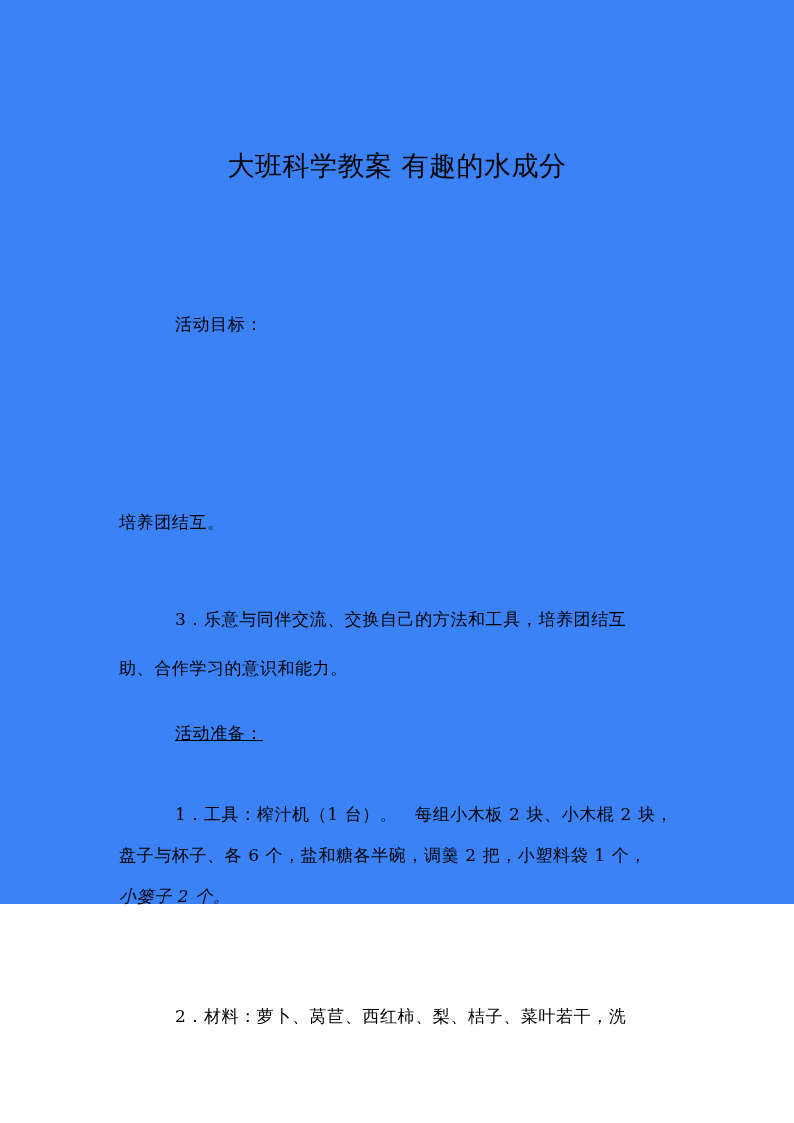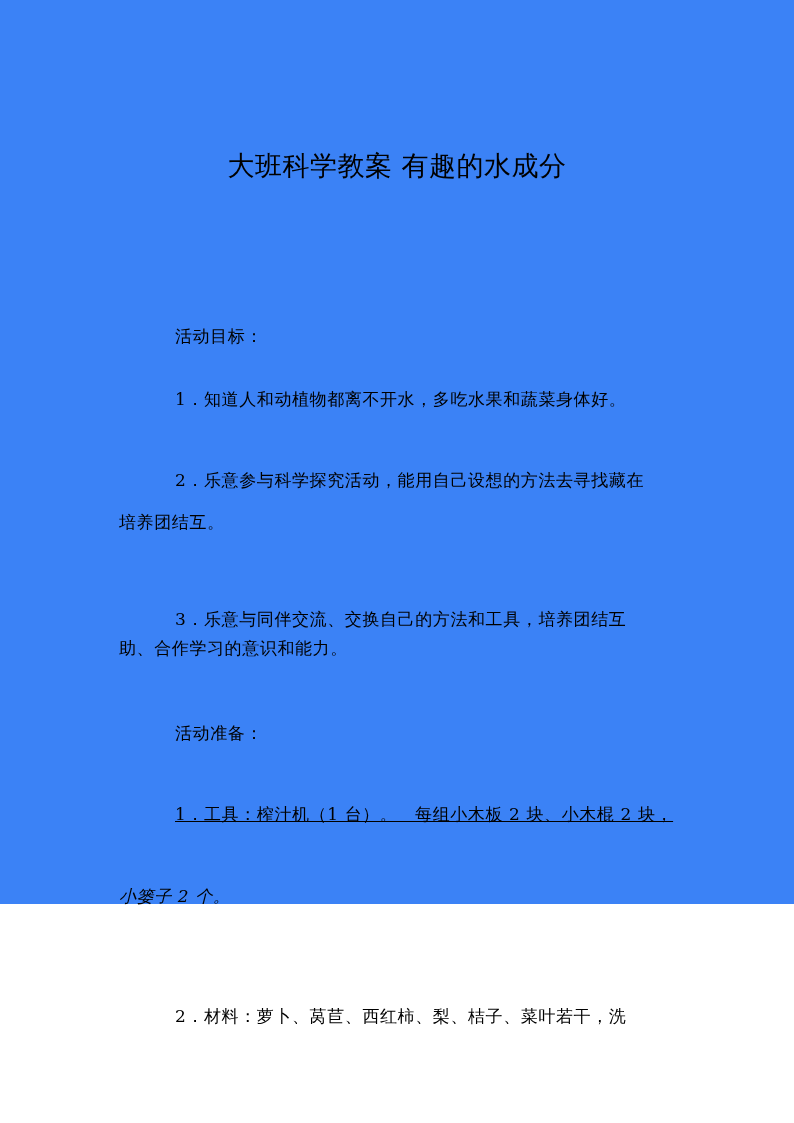--- a/index.html
+++ b/index.html
@@ -45,30 +45,29 @@
     .indent { left: 175px; }
     .flush { left: 119px; }
   </style>
 </head>
 <body>
 
 <div class="page">
 
   <div class="title">大班科学教案 有趣的水成分</div>
 
-  <div class="line indent" style="top:324px;text-align:center;">活动目标：</div>
+  <div class="line indent" style="top:312px;text-align:center;">活动目标：</div>
 
-  <div class="line indent" style="top:387px;">1．知道人和动植物都离不开水，多吃水果和蔬菜身体好。</div>
 
-  <div class="line indent" style="top:468px;">2．乐意参与科学探究活动，能用自己设想的方法去寻找藏在</div>
   <div class="line flush" style="top:510px;">培养团结互。</div>
 
   <div class="line indent" style="top:595px;margin-top:12px;">3．乐意与同伴交流、交换自己的方法和工具，培养团结互</div>
-  <div class="line flush" style="top:636px;">助、合作学习的意识和能力。</div>
+  <div class="line flush" style="top:656px;">助、合作学习的意识和能力。</div>
 
-  <div class="line indent" style="top:721px;">活动准备：</div>
+  <div class="line indent" style="top:721px;text-decoration:underline;">活动准备：</div>
 
-  <div class="line indent" style="top:802px;text-decoration:underline;">1．工具：榨汁机（1 台）。　每组小木板 2 块、小木棍 2 块，</div>
+  <div class="line indent" style="top:802px;">1．工具：榨汁机（1 台）。　每组小木板 2 块、小木棍 2 块，</div>
+  <div class="line flush" style="top:843px;">盘子与杯子、各 6 个，盐和糖各半碗，调羹 2 把，小塑料袋 1 个，</div>
   <div class="line flush" style="top:884px;font-style:italic;">小篓子 2 个。</div>
 
   <div class="line indent" style="top:969px;margin-top:35px;">2．材料：萝卜、莴苣、西红柿、梨、桔子、菜叶若干，洗</div>
 
 </div>
 
 </body></html>

